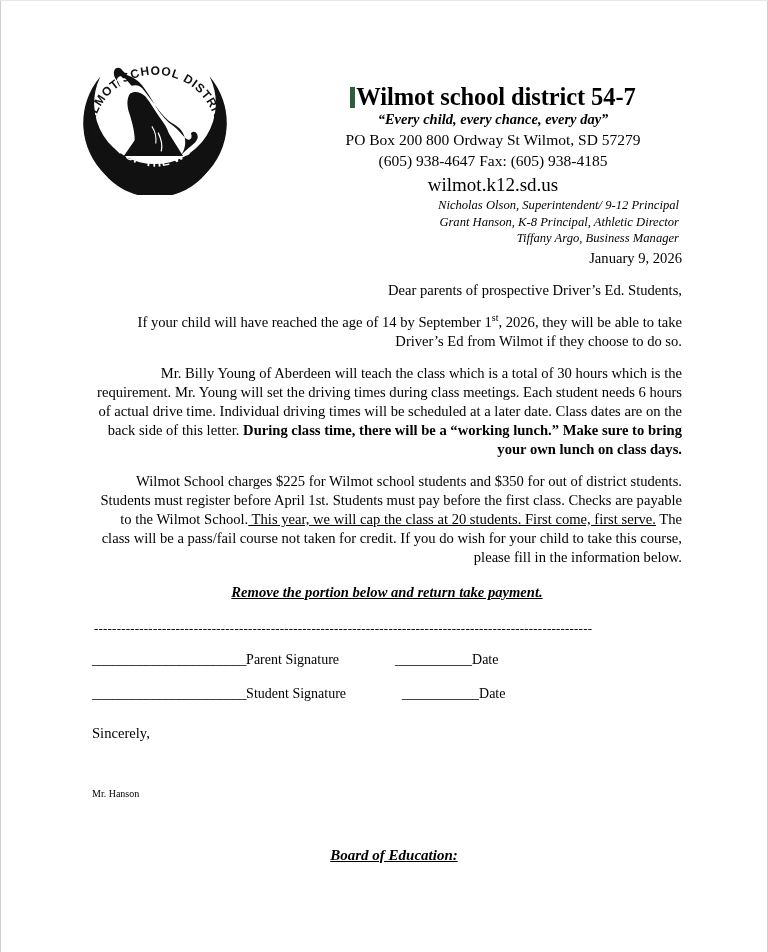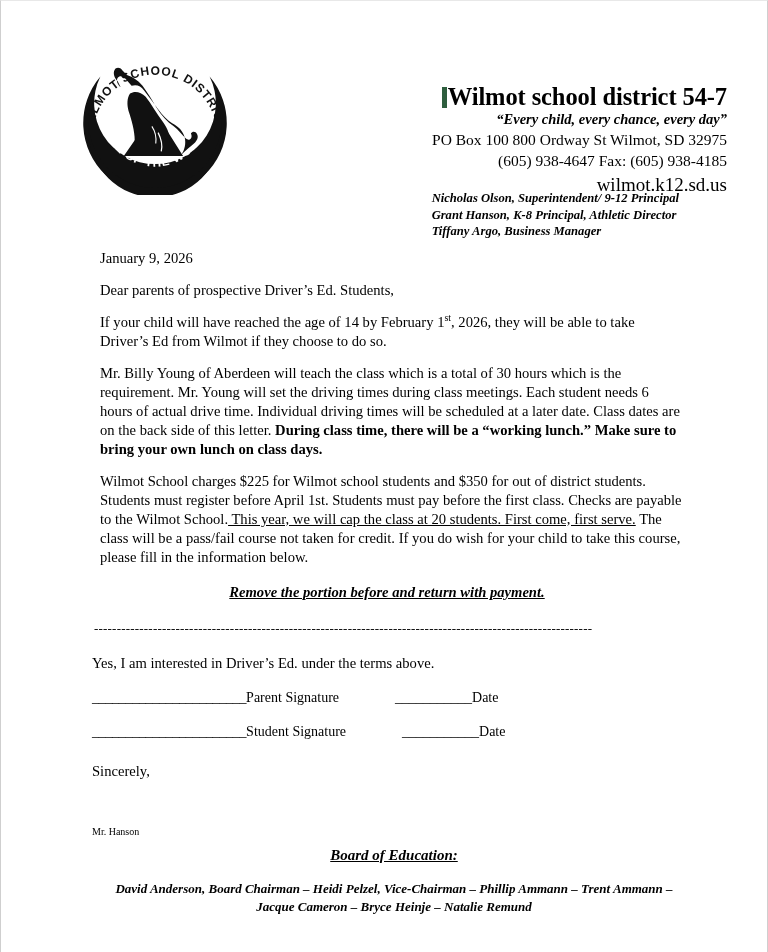--- a/index.html
+++ b/index.html
@@ -37,21 +37,21 @@
     width: 156px;
     height: 156px;
   }
   .logo-wrap svg { display: block; }
 
   .header-text {
     position: absolute;
     left: 258px;
     top: 82px;
     width: 468px;
-    text-align: right;
+    text-align: center;
   }
   .district-title {
     font-size: 24.5px;
     font-weight: bold;
     letter-spacing: -0.1px;
     line-height: 1.12;
     white-space: nowrap;
   }
   .green-bar {
     display: inline-block;
@@ -74,40 +74,40 @@
     margin-top: 1px;
   }
   .web-line {
     font-size: 19px;
     line-height: 1.32;
   }
 
   .staff-block {
     position: absolute;
     right: 88px;
-    top: 189px;
-    text-align: left;
-    font-style: italic;
-    font-weight: bold;
+    top: 196px;
+    text-align: right;
+    font-style: italic;
+    font-weight: normal;
     font-size: 12.6px;
     line-height: 1.33;
   }
 
   
   .body-area {
     position: absolute;
     left: 91px;
     top: 248px;
     width: 590px;
   }
   p.para {
-    margin: 0 0 13px 8px;
+    margin: 0 0 13px 0;
     font-size: 14.6px;
     line-height: 1.30;
-    text-align: left;
+    text-align: right;
   }
   .date-line { margin-bottom: 15px; }
   .salutation { margin-bottom: 15px; }
   sup { font-size: 0.68em; vertical-align: super; line-height: 0; }
   .b { font-weight: bold; }
   .u { text-decoration: underline; }
 
   .remove-note {
     margin: 16px 0 0 0;
     text-align: center;
@@ -235,56 +235,54 @@
                  C 74 118 70 104 66 92
                  C 64 84 64 76 68 70 Z" fill="#111111"></path>
         <path d="M104 120 C 108 128 110 136 108 144" stroke="#ffffff" stroke-width="1.6" fill="none"></path>
         <path d="M96 112 C 100 118 102 126 101 134" stroke="#ffffff" stroke-width="1.4" fill="none"></path>
       </svg>
     </div>
 
     <div class="header-text">
       <div class="district-title"><span class="green-bar"></span><span>Wilmot school district 54-7</span></div>
       <div class="motto">“Every child, every chance, every day”</div>
-      <div class="addr-line">PO Box 100     800 Ordway St Wilmot, SD 32975</div>
+      <div class="addr-line">PO Box 200     800 Ordway St Wilmot, SD 57279</div>
       <div class="addr-line">(605) 938-4647     Fax: (605) 938-4185</div>
       <div class="web-line">wilmot.k12.sd.us</div>
     </div>
 
     <div class="staff-block">
       <div>Nicholas Olson, Superintendent/ 9-12 Principal</div>
       <div>Grant Hanson, K-8 Principal, Athletic Director</div>
       <div>Tiffany Argo, Business Manager</div>
     </div>
   </div>
 
   <div class="body-area">
 
     <p class="para date-line">January 9, 2026</p>
 
     <p class="para salutation">Dear parents of prospective Driver’s Ed. Students,</p>
 
-    <p class="para"><span>If your child will have reached the age of 14 by February 1</span><sup>st</sup><span>, 2026, they will be able to take Driver’s Ed from Wilmot if they choose to do so.</span></p>
+    <p class="para"><span>If your child will have reached the age of 14 by September 1</span><sup>st</sup><span>, 2026, they will be able to take Driver’s Ed from Wilmot if they choose to do so.</span></p>
 
     <p class="para"><span>Mr. Billy Young of Aberdeen will teach the class which is a total of 30 hours which is the requirement.  Mr. Young will set the driving times during class meetings.  Each student needs 6 hours of actual drive time.  Individual driving times will be scheduled at a later date.  Class dates are on the back side of this letter.  </span><span class="b">During class time, there will be a “working lunch.”  Make sure to bring your own lunch on class days.</span></p>
 
     <p class="para"><span>Wilmot School charges $225 for Wilmot school students and $350 for out of district students.  Students must register before April 1st.  Students must pay before the first class.  Checks are payable to the Wilmot School.</span><span class="u">  This year, we will cap the class at 20 students. First come, first serve.</span><span> The class will be a pass/fail course not taken for credit.  If you do wish for your child to take this course, please fill in the information below.</span></p>
 
-    <p class="remove-note">Remove the portion before and return with payment.</p>
+    <p class="remove-note">Remove the portion below and return take payment.</p>
 
     <div class="dash-rule">--------------------------------------------------------------------------------------------------------------</div>
 
-    <p class="yes-line">Yes, I am interested in Driver’s Ed. under the terms above.</p>
 
     <div class="sig-row"><span class="rule-long">_______________________</span><span>Parent Signature</span><span class="gap"></span><span>___________</span><span>Date</span></div>
 
     <div class="sig-row"><span class="rule-long">_______________________</span><span>Student Signature</span><span class="gap"></span><span>___________</span><span>Date</span></div>
 
     <p class="closing">Sincerely,</p>
     <p class="signer">Mr. Hanson</p>
   </div>
 
   <div class="footer">
     <div class="board-heading">Board of Education:</div>
-    <div class="board-members">David Anderson, Board Chairman – Heidi Pelzel, Vice-Chairman – Phillip Ammann – Trent Ammann – Jacque Cameron – Bryce Heinje – Natalie Remund</div>
   </div>
 
 </div>
 
 </body></html>

